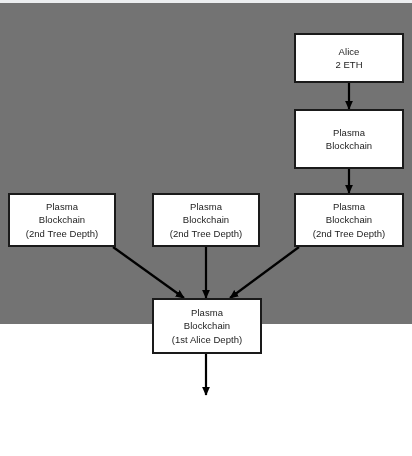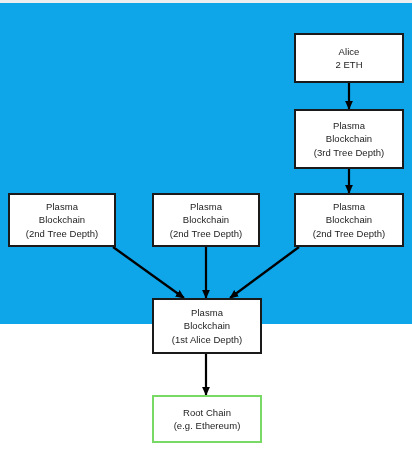--- a/index.html
+++ b/index.html
@@ -10,21 +10,21 @@
   body {
     width: 412px;
     height: 456px;
     font-family: "Liberation Sans", sans-serif;
     overflow: hidden;
   }
   #canvas {
     position: relative;
     width: 412px;
     height: 324px;
-    background: #0ea5e9;
+    background: #737373;
     border-top: 3px solid #eceef0;
     box-sizing: border-box;
   }
   #edges {
     position: absolute;
     left: 0;
     top: 0;
     width: 412px;
     height: 456px;
     pointer-events: none;
@@ -78,21 +78,20 @@
   </svg>
 
   <div class="node" style="left:294px; top:30px; width:110px; height:50px;">
     <span class="ln">Alice</span>
     <span class="ln">2 ETH</span>
   </div>
 
   <div class="node" style="left:294px; top:106px; width:110px; height:60px;">
     <span class="ln">Plasma</span>
     <span class="ln">Blockchain</span>
-    <span class="ln">(3rd Tree Depth)</span>
   </div>
 
   <div class="node" style="left:294px; top:190px; width:110px; height:54px;">
     <span class="ln">Plasma</span>
     <span class="ln">Blockchain</span>
     <span class="ln">(2nd Tree Depth)</span>
   </div>
 
   <div class="node" style="left:8px; top:190px; width:108px; height:54px;">
     <span class="ln">Plasma</span>
@@ -105,18 +104,14 @@
     <span class="ln">Blockchain</span>
     <span class="ln">(2nd Tree Depth)</span>
   </div>
 
   <div class="node" style="left:152px; top:295px; width:110px; height:56px;">
     <span class="ln">Plasma</span>
     <span class="ln">Blockchain</span>
     <span class="ln">(1st Alice Depth)</span>
   </div>
 
-  <div class="node green" style="left:152px; top:392px; width:110px; height:48px;">
-    <span class="ln">Root Chain</span>
-    <span class="ln">(e.g. Ethereum)</span>
-  </div>
 
 </div>
 
 </body></html>

